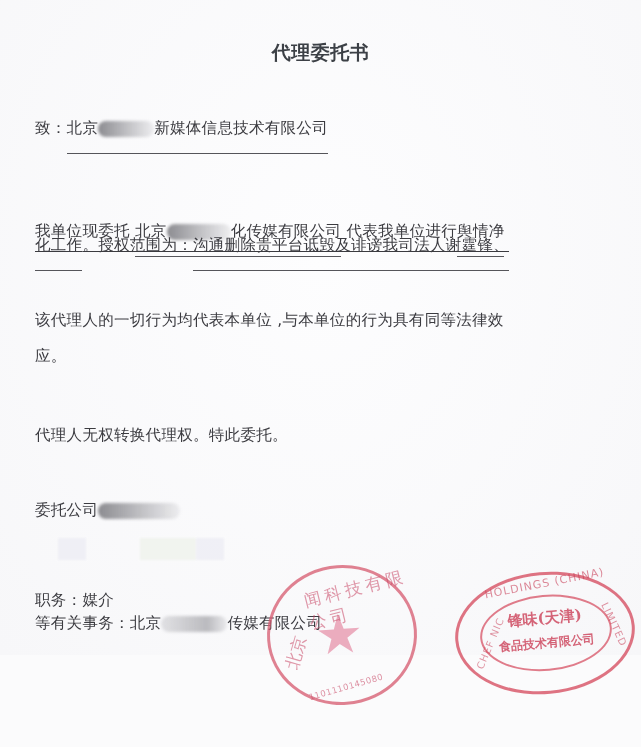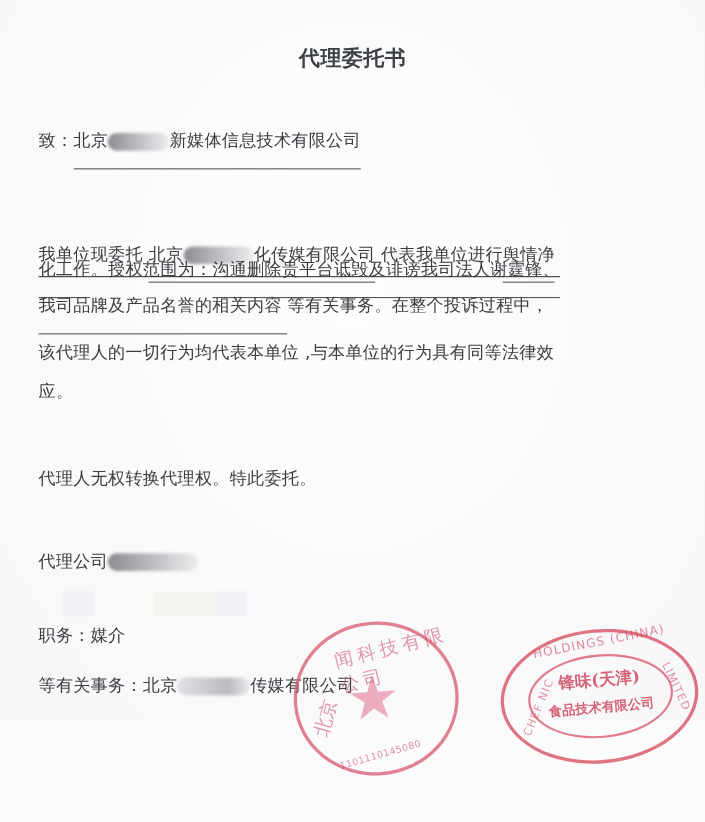--- a/index.html
+++ b/index.html
@@ -93,39 +93,36 @@
   </div>
 
   <div class="line" style="top:194px;margin-top:27px;">
     <span>我单位现委托 </span><span class="u"><span>北京</span><span class="redact" style="width:64px;"></span><span>化传媒有限公司</span></span><span> 代表我单位进行</span><span class="u">舆情净</span>
   </div>
 
   <div class="line" style="top:235px;text-decoration:underline;">
     <span class="u">化工作</span><span>。授权范围为：</span><span class="u">沟通删除贵平台诋毁及诽谤我司法人谢霆锋、</span>
   </div>
 
-  <div class="line" style="top:268px;">
-    <span class="u">我司品牌及产品名誉的相关内容 </span><span>等有关事务。在整个投诉过程中，</span>
-  </div>
 
   <div class="line" style="top:310px;">该代理人的一切行为均代表本单位 ,与本单位的行为具有同等法律效</div>
 
   <div class="line" style="top:346px;">应。</div>
 
   <div class="line" style="top:425px;">代理人无权转换代理权。特此委托。</div>
 
   <div class="line" style="top:500px;">
-    <span>代理公司</span><span class="redact" style="width:82px;"></span>
+    <span>委托公司</span><span class="redact" style="width:82px;"></span>
   </div>
 
   <div class="faint-block" style="left:58px; width:28px;"></div>
   <div class="faint-block" style="left:140px; width:56px; background:#eef2ea;"></div>
   <div class="faint-block" style="left:196px; width:28px;"></div>
 
-  <div class="line" style="top:569px;font-family:Liberation Mono, monospace;">职务：媒介</div>
+  <div class="line" style="top:590px;">职务：媒介</div>
 
   <div class="line" style="top:613px;">
     <span>等有关事务：</span><span>北京</span><span class="redact" style="width:66px; background:linear-gradient(90deg, rgba(190,190,195,0.4), rgba(160,160,165,0.7) 70%, rgba(200,200,205,0.3));"></span><span>传媒有限公司</span>
   </div>
 
 
   <div class="stamp1">
     <div class="star">★</div>
     <div class="arc-text" style="left:38px; top:10px; transform:rotate(-10deg); letter-spacing:4px;">闻科技有限公司</div>
     <div class="arc-text" style="left:8px; top:70px; transform:rotate(-70deg);">北京</div>

